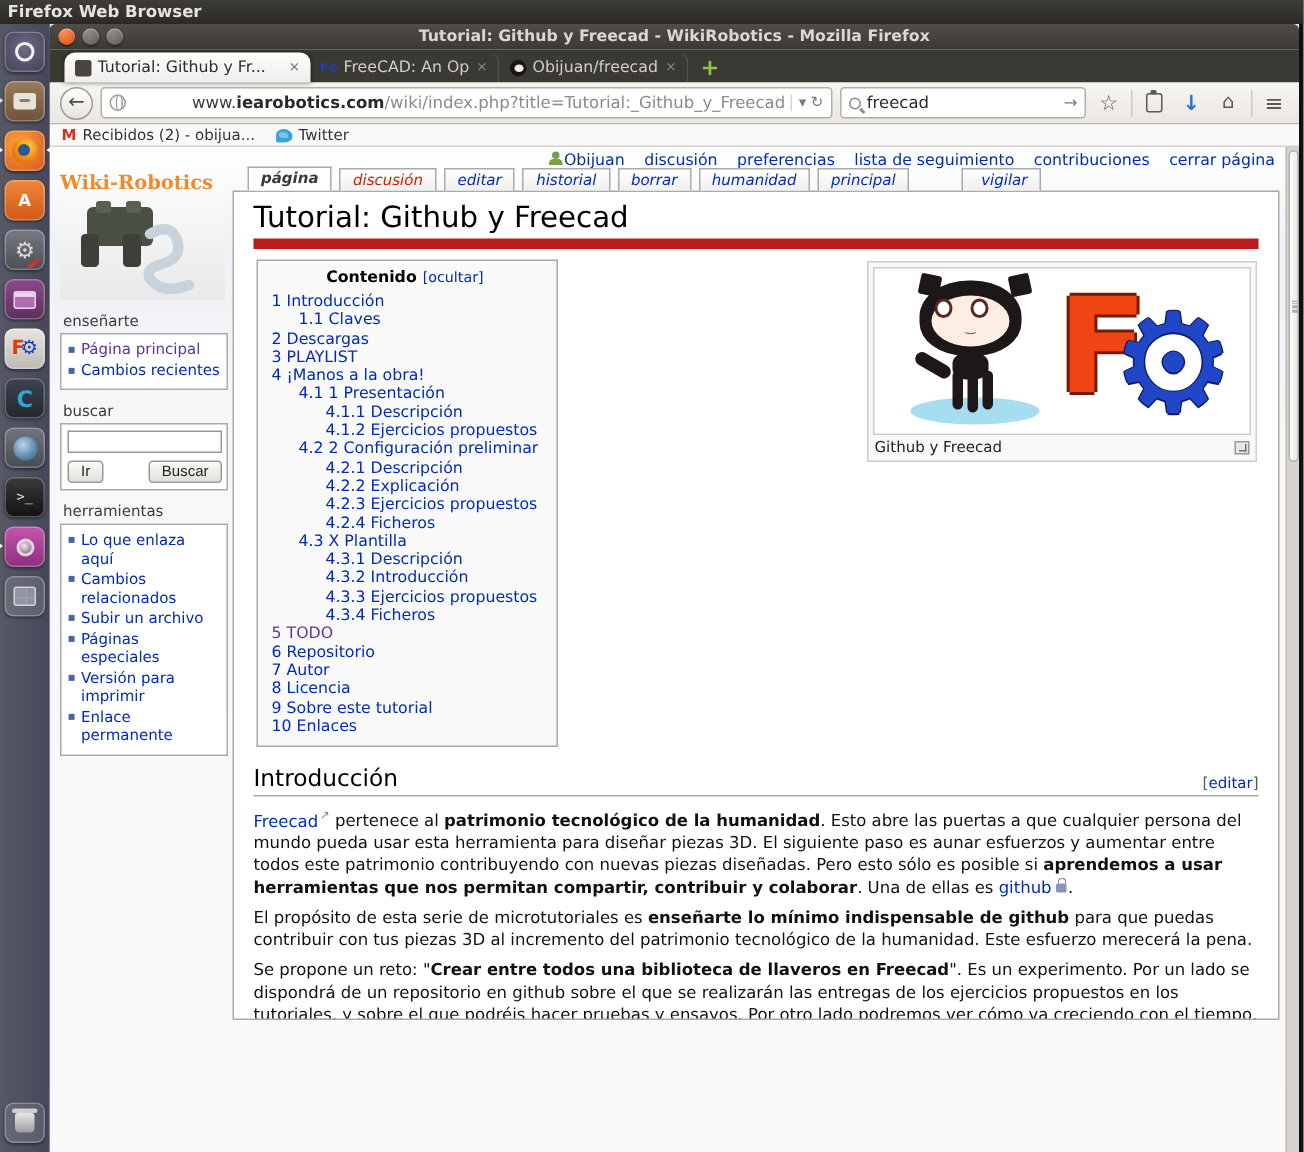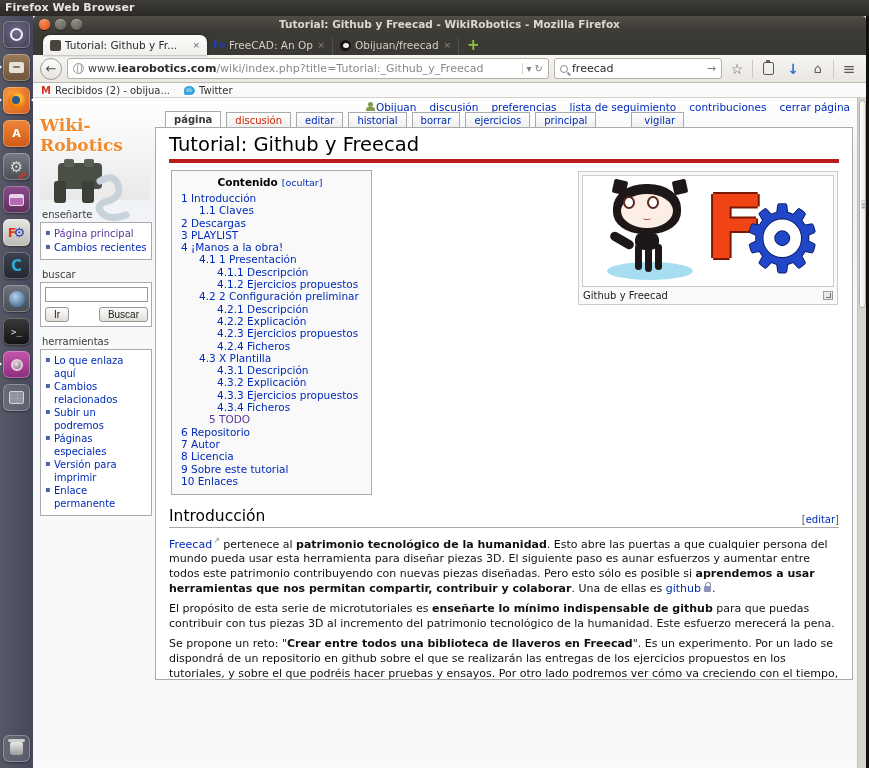--- a/index.html
+++ b/index.html
@@ -63,21 +63,21 @@
   .fav-fc{font-size:8px;font-weight:bold;color:#e03c10;}
   .fav-fc span{color:#1e3fbe;}
   
   .navbar{height:28px;background:linear-gradient(#f7f5f2,#eae7e2);border-bottom:1px solid #bcb8b1;display:flex;align-items:center;padding:0 7px;gap:5px;}
   .backbtn{width:22px;height:22px;border-radius:50%;border:1px solid #a09c94;background:linear-gradient(#fefefe,#e6e3de);color:#4c4c4c;font-size:13px;line-height:20px;text-align:center;flex:none;}
   .field{height:21px;background:#fff;border:1px solid #b4b0a8;border-radius:3px;display:flex;align-items:center;font-size:11px;padding:0 5px;gap:4px;}
   .urlfield{flex:1;}
   .globe{width:11px;height:11px;border:1.5px solid #9a9a9a;border-radius:50%;flex:none;position:relative;}
   .globe::after{content:"";position:absolute;left:3px;top:-1px;width:3px;height:11px;border-left:1px solid #9a9a9a;border-right:1px solid #9a9a9a;border-radius:50%;}
   .urltext{white-space:nowrap;overflow:hidden;color:#8a8a8a;flex:1;}
-  .urltext .www{color:#3a3a3a;}
+  .urltext .www{color:#3a3a3a;margin-left:40px;}
   .urltext .domain{color:#2a2a2a;font-weight:bold;}
   .urlbtns{display:flex;align-items:center;color:#7c7c7c;gap:3px;border-left:1px solid #d8d5cf;padding-left:4px;font-size:10px;}
   .searchfield{width:168px;}
   .mag{width:8px;height:8px;border:1.5px solid #8c8c8c;border-radius:50%;position:relative;flex:none;}
   .mag::after{content:"";position:absolute;left:6px;top:7px;width:4px;height:1.5px;background:#8c8c8c;transform:rotate(45deg);}
   .searchtext{flex:1;color:#2a2a2a;}
   .goarrow{color:#7c7c7c;font-size:11px;}
   .tbicon{font-size:13px;color:#5c5953;width:20px;text-align:center;}
   .tbicon.star{font-size:14px;}
   .clip{width:11px;height:13px;border:1.5px solid #5c5953;border-radius:2px;margin:0 auto;position:relative;}
@@ -97,39 +97,39 @@
   .sthumb{position:absolute;top:2px;left:1px;width:7px;height:208px;background:linear-gradient(90deg,#ffffff,#ece9e4);border:1px solid #b2aea7;border-radius:4px;}
   .sthumb::after{content:"";position:absolute;left:1.5px;top:100px;width:3px;height:1px;box-shadow:0 0 0 .5px #aaa,0 3px 0 .5px #aaa,0 6px 0 .5px #aaa;}
   .personal{position:absolute;top:3px;right:16px;display:flex;gap:13px;font-size:10.5px;color:#002bb8;align-items:center;}
   .personal .plink{white-space:nowrap;}
   .usericon{width:8px;height:9px;position:relative;display:inline-block;margin-right:2px;}
   .usericon::before{content:"";position:absolute;top:0;left:2px;width:5px;height:5px;border-radius:50%;background:#7d9c4e;}
   .usericon::after{content:"";position:absolute;bottom:0;left:0;width:9px;height:4px;border-radius:3px 3px 0 0;background:#7d9c4e;}
   
   .sbar{position:absolute;left:7px;top:16px;width:112px;font-size:10px;}
   .logo{width:110px;height:86px;background:linear-gradient(#fdfdfd,#e9e9ea);padding-top:1px;}
-  .logotitle{font-family:"DejaVu Serif",serif;font-weight:bold;font-size:17px;color:#f08a2c;text-shadow:0 1px 0 #fff;}
+  .logotitle{font-family:"DejaVu Serif",serif;font-weight:bold;font-size:13px;color:#f08a2c;text-shadow:0 1px 0 #fff;}
   .portlet{margin-top:9px;}
   .phead{font-size:10px;color:#3c3c3c;margin:0 0 2px 2px;}
   .pbody{background:#fff;border:1px solid #aaa;padding:4px 3px 4px 4px;}
   .slink{display:block;color:#002bb8;line-height:1.25;margin:1px 0;padding-left:9px;position:relative;}
   .slink::before{content:"▪";position:absolute;left:0;top:0;color:#4a63a3;font-size:8px;}
   .slink.visited{color:#5a3696;}
   .sform input{width:100%;height:15px;border:1px solid #999;font-size:10px;padding:0 2px;background:#fff;}
   .sbtns{display:flex;justify-content:space-between;gap:6px;margin-top:5px;}
   .sbtn{font-size:10px;border:1px solid #9a968f;border-radius:3px;background:linear-gradient(#fbfbfb,#e2dfda);padding:1px 8px;color:#222;}
   
   .carea{margin-left:122px;margin-right:13px;padding-top:13px;}
-  .ptabs{display:flex;align-items:flex-end;padding-left:10px;font-size:10px;position:relative;z-index:2;}
+  .ptabs{display:flex;align-items:flex-end;padding-left:10px;font-size:10px;position:relative;z-index:2;font-style:italic;}
   .ptab{border:1px solid #aaa;border-bottom:none;background:linear-gradient(#ffffff,#efefef);padding:1.5px 8px;margin-right:5px;color:#002bb8;white-space:nowrap;}
   .ptab.sel{background:#fff;color:#3a3a3a;font-weight:bold;padding-bottom:2.5px;}
   .ptab.rednew{color:#cc2200;}
   .ptab.gapleft{margin-left:30px;padding-left:12px;}
   .cbox{background:#fff;border:1px solid #aaa;padding:3px 13px 0 13px;height:553px;overflow:hidden;font-size:11px;color:#111;}
-  .h1{font-size:19.5px;font-weight:normal;border-bottom:4px solid #b91c1c;padding:2px 0 3px;margin-bottom:5px;color:#000;}
+  .h1{font-size:19.5px;font-weight:normal;border-bottom:7px solid #b91c1c;padding:2px 0 3px;margin-bottom:5px;color:#000;}
   
   .thumb{float:right;width:260px;border:1px solid #ccc;background:#f9f9f9;padding:3px;margin:3px 1px 10px 14px;}
   .timg{background:#fff;border:1px solid #ccc;height:112px;position:relative;overflow:hidden;}
   .tcap{font-size:10px;color:#222;padding:3px 1px 0;display:flex;align-items:center;}
   .magico{margin-left:auto;width:10px;height:9px;border:1px solid #9a9a9a;background:#e8e8e8;position:relative;}
   .magico::after{content:"";position:absolute;right:1px;bottom:1px;width:4px;height:4px;border-right:1.5px solid #707070;border-bottom:1.5px solid #707070;}
   
   .octo{position:absolute;left:22px;top:8px;width:90px;height:96px;}
   .octo .shadow{position:absolute;left:2px;bottom:0;width:86px;height:18px;border-radius:50%;background:#a6ddf0;}
   .octo .head{position:absolute;left:8px;top:0;width:68px;height:50px;border-radius:48% 48% 44% 44%;background:#1d1717;}
@@ -143,21 +143,21 @@
   .octo .leg{position:absolute;top:60px;width:7px;height:26px;background:#1d1717;border-radius:4px;}
   .octo .tent{position:absolute;left:4px;top:52px;width:26px;height:9px;background:#1d1717;border-radius:6px;transform:rotate(30deg);}
   .bigF{position:absolute;left:122px;top:4px;font-size:88px;line-height:96px;font-weight:bold;color:#f04414;text-shadow:-2px 0 #7a1802,2px 0 #7a1802,0 -2px #7a1802,0 2px #7a1802;font-family:"DejaVu Sans",sans-serif;}
   .biggear{position:absolute;left:158px;top:18px;font-size:92px;line-height:92px;color:#2246c8;text-shadow:-1px 0 #0c1e66,1px 0 #0c1e66,0 1px #0c1e66,0 -1px #0c1e66;}
   
   .toc{display:inline-block;border:1px solid #aaa;background:#f9f9f9;padding:5px 12px 7px 9px;font-size:10.5px;margin:2px 0 6px 2px;}
   .toctitle{text-align:center;font-weight:bold;margin-bottom:4px;color:#000;}
   .toctitle .hide{font-weight:normal;color:#002bb8;font-size:9.5px;margin-left:4px;}
   .ti{color:#002bb8;line-height:12.3px;white-space:nowrap;}
   .ti.l2{padding-left:18px;} .ti.l3{padding-left:36px;}
-  .ti.visited{color:#5a3696;margin-left:28px;}
+  .ti.visited{color:#5a3696;}
   
   .h2row{clear:both;display:flex;align-items:flex-end;border-bottom:1px solid #aaa;margin:6px 0 6px;padding-bottom:2px;}
   .h2{font-size:15.5px;font-weight:normal;color:#000;}
   .editsec{margin-left:auto;font-size:10px;color:#002bb8;}
   .editsec .bracket{color:#54595d;}
   p.wp{line-height:14.6px;margin-bottom:6px;color:#111;}
   .wl{color:#002bb8;} .wl.ext::after{content:"↗";font-size:8px;color:#888;margin-left:1px;vertical-align:super;}
   .locki{display:inline-block;width:7px;height:6px;background:#8a93b8;border-radius:1px;position:relative;margin:0 1px 0 3px;}
   .locki::before{content:"";position:absolute;top:-4px;left:1px;width:4px;height:4px;border:1px solid #8a93b8;border-bottom:none;border-radius:3px 3px 0 0;}
 </style>
@@ -329,36 +329,36 @@
               <button class="sbtn">Buscar</button>
             </div>
           </div>
         </div>
 
         <div class="portlet">
           <div class="phead">herramientas</div>
           <div class="pbody">
             <span class="slink">Lo que enlaza aquí</span>
             <span class="slink">Cambios relacionados</span>
-            <span class="slink">Subir un podremos</span>
+            <span class="slink">Subir un archivo</span>
             <span class="slink">Páginas especiales</span>
             <span class="slink">Versión para imprimir</span>
             <span class="slink">Enlace permanente</span>
           </div>
         </div>
       </div>
 
       <div class="carea">
         <div class="ptabs">
           <span class="ptab sel">página</span>
           <span class="ptab rednew">discusión</span>
           <span class="ptab">editar</span>
           <span class="ptab">historial</span>
           <span class="ptab">borrar</span>
-          <span class="ptab">ejercicios</span>
+          <span class="ptab">humanidad</span>
           <span class="ptab">principal</span>
           <span class="ptab gapleft">vigilar</span>
         </div>
 
         <div class="cbox">
           <div class="h1">Tutorial: Github y Freecad</div>
 
           <div class="thumb">
             <div class="timg">
               <div class="octo">
@@ -395,21 +395,21 @@
             <div class="ti l2">4.1 1 Presentación</div>
             <div class="ti l3">4.1.1 Descripción</div>
             <div class="ti l3">4.1.2 Ejercicios propuestos</div>
             <div class="ti l2">4.2 2 Configuración preliminar</div>
             <div class="ti l3">4.2.1 Descripción</div>
             <div class="ti l3">4.2.2 Explicación</div>
             <div class="ti l3">4.2.3 Ejercicios propuestos</div>
             <div class="ti l3">4.2.4 Ficheros</div>
             <div class="ti l2">4.3 X Plantilla</div>
             <div class="ti l3">4.3.1 Descripción</div>
-            <div class="ti l3">4.3.2 Explicación</div>
+            <div class="ti l3">4.3.2 Introducción</div>
             <div class="ti l3">4.3.3 Ejercicios propuestos</div>
             <div class="ti l3">4.3.4 Ficheros</div>
             <div class="ti l1 visited">5 TODO</div>
             <div class="ti l1">6 Repositorio</div>
             <div class="ti l1">7 Autor</div>
             <div class="ti l1">8 Licencia</div>
             <div class="ti l1">9 Sobre este tutorial</div>
             <div class="ti l1">10 Enlaces</div>
           </div>
 

